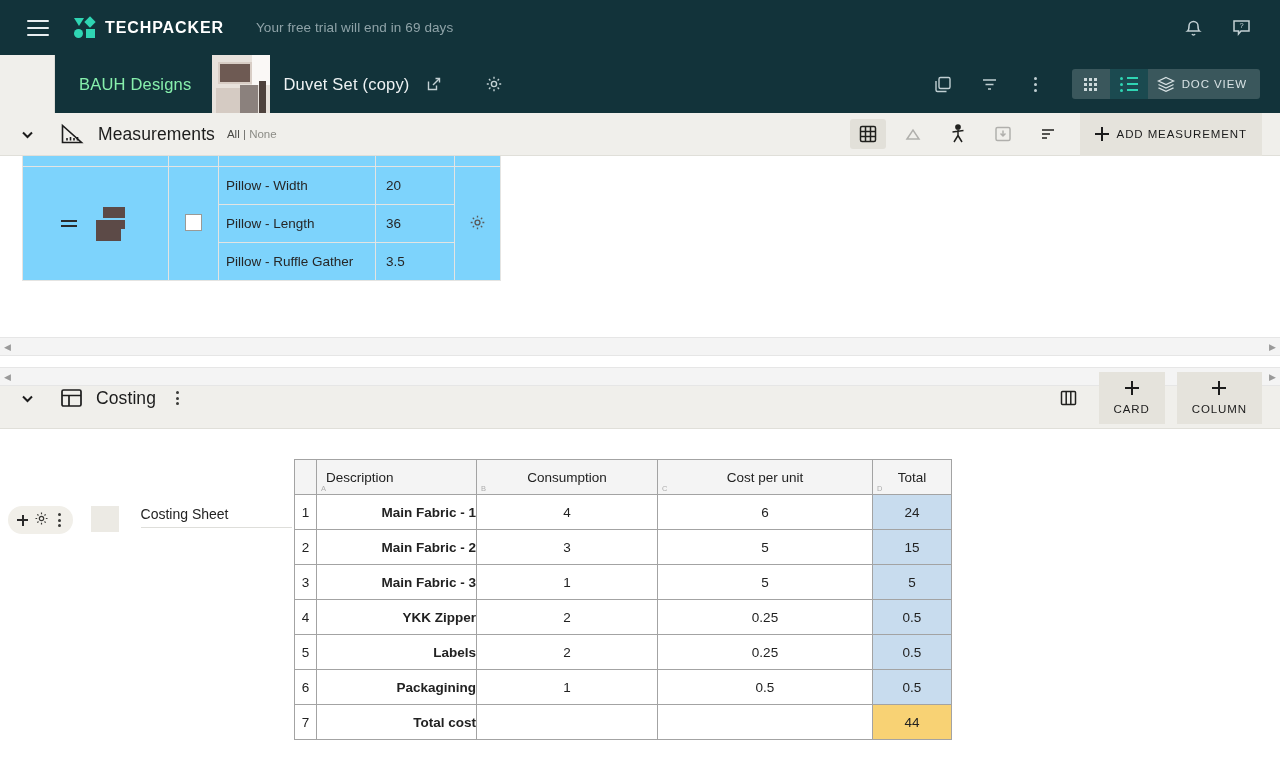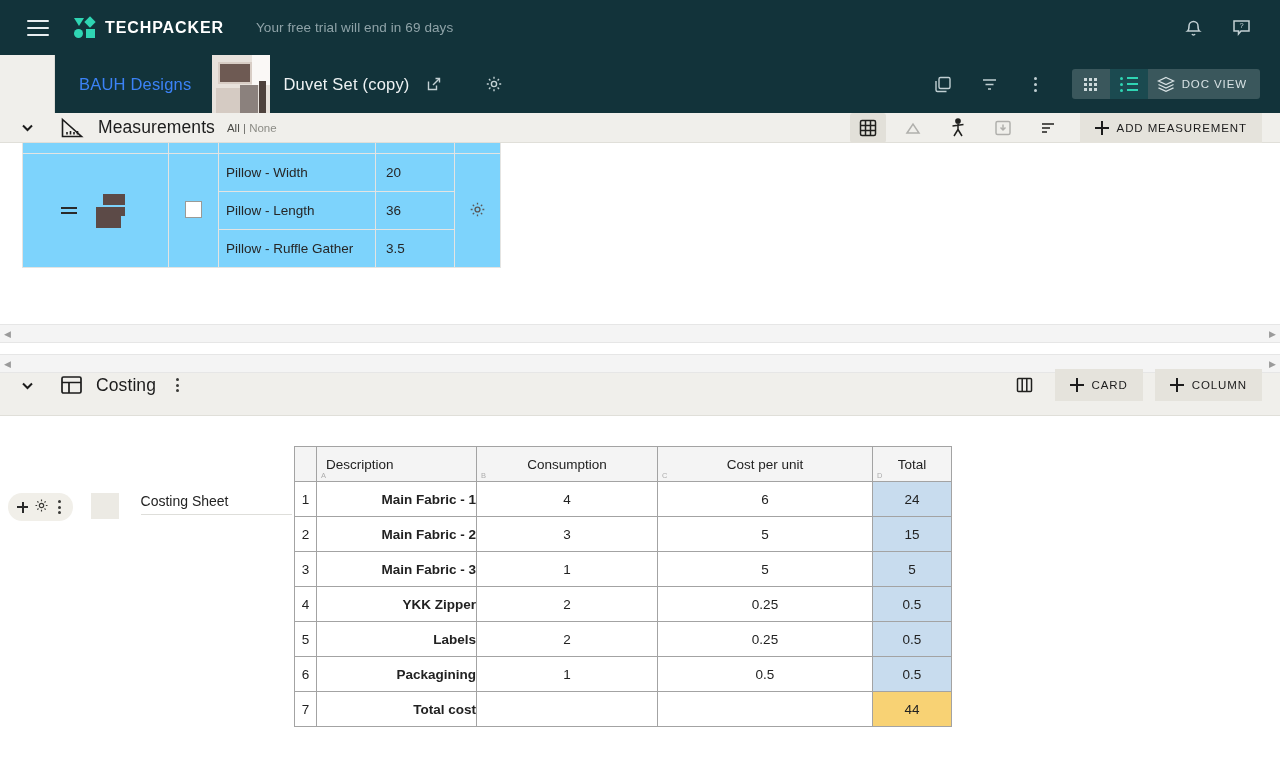--- a/index.html
+++ b/index.html
@@ -45,21 +45,21 @@
 
   
   .crumbbar {
     height: 58px; width:1280px; background:#ffffff;
     display:flex; align-items:stretch; position:relative;
   }
   .crumb-left-pad { width:55px; background:#f0efeb; border-right:1px solid #dddcd7;}
   .crumb-dark {
     background:#12333a; display:flex; align-items:center; flex:0 0 auto;
   }
-  .crumb-proj { color:#3b82f6; font-size:16.5px; padding: 0 21px 0 24px; letter-spacing:0.2px;}
+  .crumb-proj { color:#86efac; font-size:16.5px; padding: 0 21px 0 24px; letter-spacing:0.2px;}
   .crumb-thumb { width:58px; height:58px; position:relative; overflow:hidden; background:#efeae6; }
   .crumb-thumb .sky{position:absolute;left:0;top:0;width:100%;height:100%;background:#e8e2dc;}
   .crumb-thumb .wallart{position:absolute;left:6px;top:7px;width:34px;height:22px;background:#6e5a53;border:2px solid #d8cdc5;}
   .crumb-thumb .bed{position:absolute;left:4px;top:33px;width:26px;height:25px;background:#d5cbc3;}
   .crumb-thumb .blanket{position:absolute;left:28px;top:30px;width:18px;height:28px;background:#8b817d;}
   .crumb-thumb .post{position:absolute;left:47px;top:26px;width:7px;height:32px;background:#4e423d;}
   .crumb-thumb .wall{position:absolute;left:40px;top:0px;width:18px;height:30px;background:#faf8f6;}
   .crumb-doc { color:#eef2f3; font-size:16.5px; padding: 0 16px 0 13px; letter-spacing:0.2px;}
   .crumb-icon { display:flex;align-items:center;justify-content:center; padding-right:22px; cursor:pointer;}
   .crumb-icon svg{stroke:#c3d1d4;fill:none;stroke-width:1.4;}
@@ -80,21 +80,21 @@
 
   .grid9 { display:grid; grid-template-columns:repeat(3,3px); grid-template-rows:repeat(3,3px); gap:2px;}
   .grid9 i{ display:block; width:3px;height:3px; background:#cdd9db;}
   .listic { display:flex;flex-direction:column;gap:3px;}
   .listic div{display:flex;align-items:center;gap:4px;}
   .listic b{display:block;width:3px;height:3px;border-radius:50%;background:#2fd5b3;}
   .listic em{display:block;width:11px;height:2px;background:#2fd5b3;}
 
   
   .sec-header {
-    height:30px; background:#f0efeb; border-bottom:1px solid #e0dfd9;
+    height:43px; background:#f0efeb; border-bottom:1px solid #e0dfd9;
     display:flex; align-items:center; padding:0 18px 0 14px;
   }
   .chev { width:26px;height:26px;display:flex;align-items:center;justify-content:center;cursor:pointer;}
   .chev svg{stroke:#1c1c1c;fill:none;stroke-width:2;}
   .sec-icon{ margin-left:20px; display:flex; align-items:center;}
   .sec-title{ font-size:17.5px; color:#1c1c1c; margin-left:13px; letter-spacing:0.1px;}
   .sec-allnone{ font-size:11.5px; color:#6f6f6a; margin-left:12px; }
   .sec-allnone b{font-weight:normal;color:#4a4a46;cursor:pointer;}
   .sec-allnone u{text-decoration:none;color:#8c8c86;cursor:pointer;}
   .sec-tools{ margin-left:auto; display:flex; align-items:center; }
@@ -132,21 +132,21 @@
   .hscroll{ height:19px; background:#f4f4f4; border-top:1px solid #e6e6e6; border-bottom:1px solid #e6e6e6;
      display:flex; align-items:center; justify-content:space-between; padding:0 4px;}
   .hscroll i{ font-size:9px; color:#9a9a9a; font-style:normal;}
   .scroll-gap{ height:11px; background:#ffffff;}
 
   
   .cost-wrap{ background:#ffffff; height:344px; position:relative;}
   .cost-header{ height:43px; background:#f0efeb; border-bottom:1px solid #e0dfd9; display:flex; align-items:center; padding:0 18px 18px 14px;}
   .kebab{ display:flex;flex-direction:column;gap:2.5px;margin-left:15px;cursor:pointer;padding:5px;}
   .kebab i{display:block;width:3px;height:3px;border-radius:50%;background:#3a3a37;}
-  .costbtn{ display:flex;align-items:center;gap:8px;background:#e5e3dc;padding:9px 15px;margin-left:12px;cursor:pointer;border:none;}
+  .costbtn{ display:flex;align-items:center;gap:8px;background:#e5e3dc;padding:9px 15px;margin-left:12px;cursor:pointer;border:none;flex-direction:column;}
   .costbtn span{font-size:11.5px;letter-spacing:0.9px;color:#1c1c1c;}
 
   .cost-body{ display:flex; padding-top:30px; }
   .card-left{ width:292px; padding-left:8px; }
   .card-row{ display:flex; align-items:flex-start; margin-top:47px;}
   .pill{ display:flex;align-items:center;gap:6px; background:#f1efe9; border-radius:14px; padding:4px 9px;}
   .pill .plus-sm{position:relative;width:11px;height:11px;}
   .pill .plus-sm:before{content:"";position:absolute;left:4.5px;top:0;width:2px;height:11px;background:#2a2a2a;}
   .pill .plus-sm:after{content:"";position:absolute;top:4.5px;left:0;height:2px;width:11px;background:#2a2a2a;}
   .pill svg{stroke:#3a3a37;fill:none;stroke-width:1.4;}

